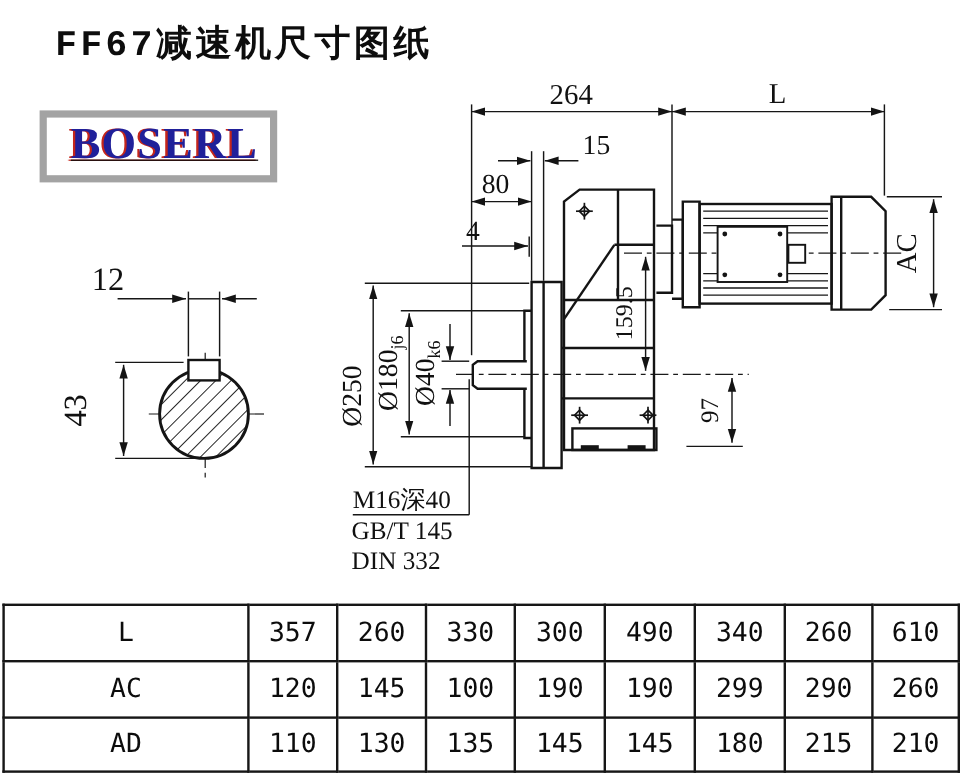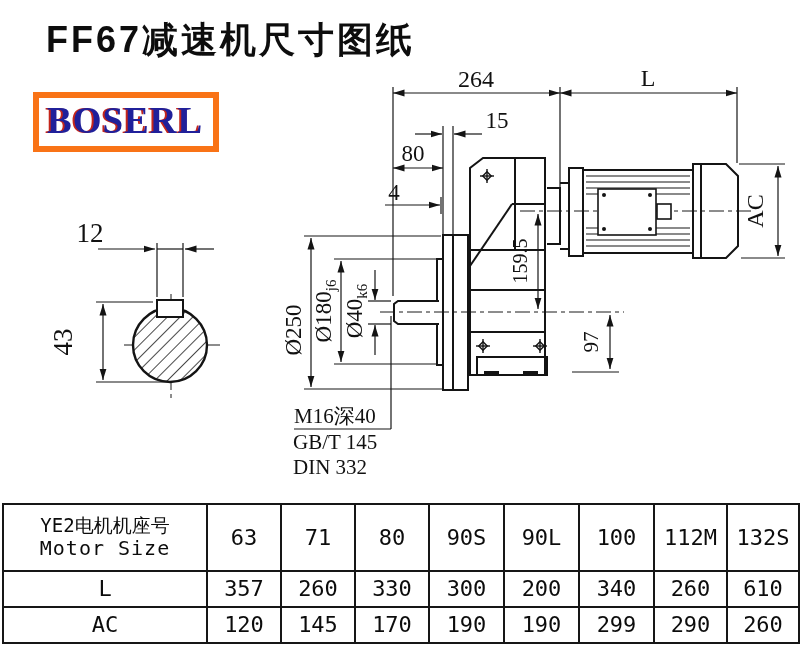--- a/index.html
+++ b/index.html
@@ -1,26 +1,27 @@
 <!DOCTYPE html>
 <html><head>
 <meta charset="utf-8">
 <style>
   html,body{margin:0;padding:0;background:#ffffff;}
   body{width:800px;height:646px;position:relative;font-family:"Liberation Sans",sans-serif;overflow:hidden;}
   .title{
     position:absolute;left:46px;top:16px;
-    font-family:Liberation Sans, sans-serif;
-    font-weight:bold;font-size:36px;letter-spacing:3px;color:#0d0d0d;
+    font-family:Liberation Mono, monospace;
+    font-weight:bold;font-size:30px;letter-spacing:3px;color:#0d0d0d;
     white-space:nowrap;
   }
   .logo{
     position:absolute;left:33px;top:92px;
-    border:6px solid #f97316;background:#ffffff;
-    padding:1px 10px 3px 8px;
+    border:6px solid #a3a3a3;background:#ffffff;
+    padding:1px 10px 3px 20px;
+    text-decoration:underline;
   }
   .logo span{
     font-family:"Liberation Serif","DejaVu Serif",serif;
     font-weight:bold;font-size:37px;line-height:44px;color:#20209a;
     text-shadow:-2px 0 0 #c5261b;
     letter-spacing:1px;
   }
   svg{position:absolute;left:0;top:0;}
   svg text{font-family:"Liberation Serif","DejaVu Serif",serif;fill:#111;}
   .thin line,.thin path{stroke:#161616;stroke-width:1.2;fill:none;}
@@ -214,50 +215,47 @@
       <col style="width:74px">
       <col style="width:74px">
       <col style="width:74px">
     <col style="width:75px">
       <col style="width:75px">
       <col style="width:75px">
       <col style="width:73px">
       <col style="width:72px">
   </colgroup>
   <tbody>
-      <tr class="header" style="height:54px">
-    <th>
-      <span class="hd-zh">YE2电机机座号</span>
-      <span class="hd-en">Motor Size</span>
-    </th>
-    <th>63</th>
-    <th>71</th>
-    <th>80</th>
-    <th>90S</th>
-    <th>90L</th>
-    <th>100</th>
-    <th>112M</th>
-    <th>132S</th>
-  </tr>
   <tr style="height:29px">
     <td>L</td>
     <td>357</td>
     <td>260</td>
     <td>330</td>
     <td>300</td>
-    <td>200</td>
+    <td>490</td>
     <td>340</td>
     <td>260</td>
     <td>610</td>
   </tr>
   <tr style="height:29px">
     <td>AC</td>
     <td>120</td>
     <td>145</td>
-    <td>170</td>
+    <td>100</td>
     <td>190</td>
     <td>190</td>
     <td>299</td>
     <td>290</td>
     <td>260</td>
   </tr>
+  <tr style="height:28px">
+    <td>AD</td>
+    <td>110</td>
+    <td>130</td>
+    <td>135</td>
+    <td>145</td>
+    <td>145</td>
+    <td>180</td>
+    <td>215</td>
+    <td>210</td>
+  </tr>
 </tbody>
   </table>
 
 </body></html>

